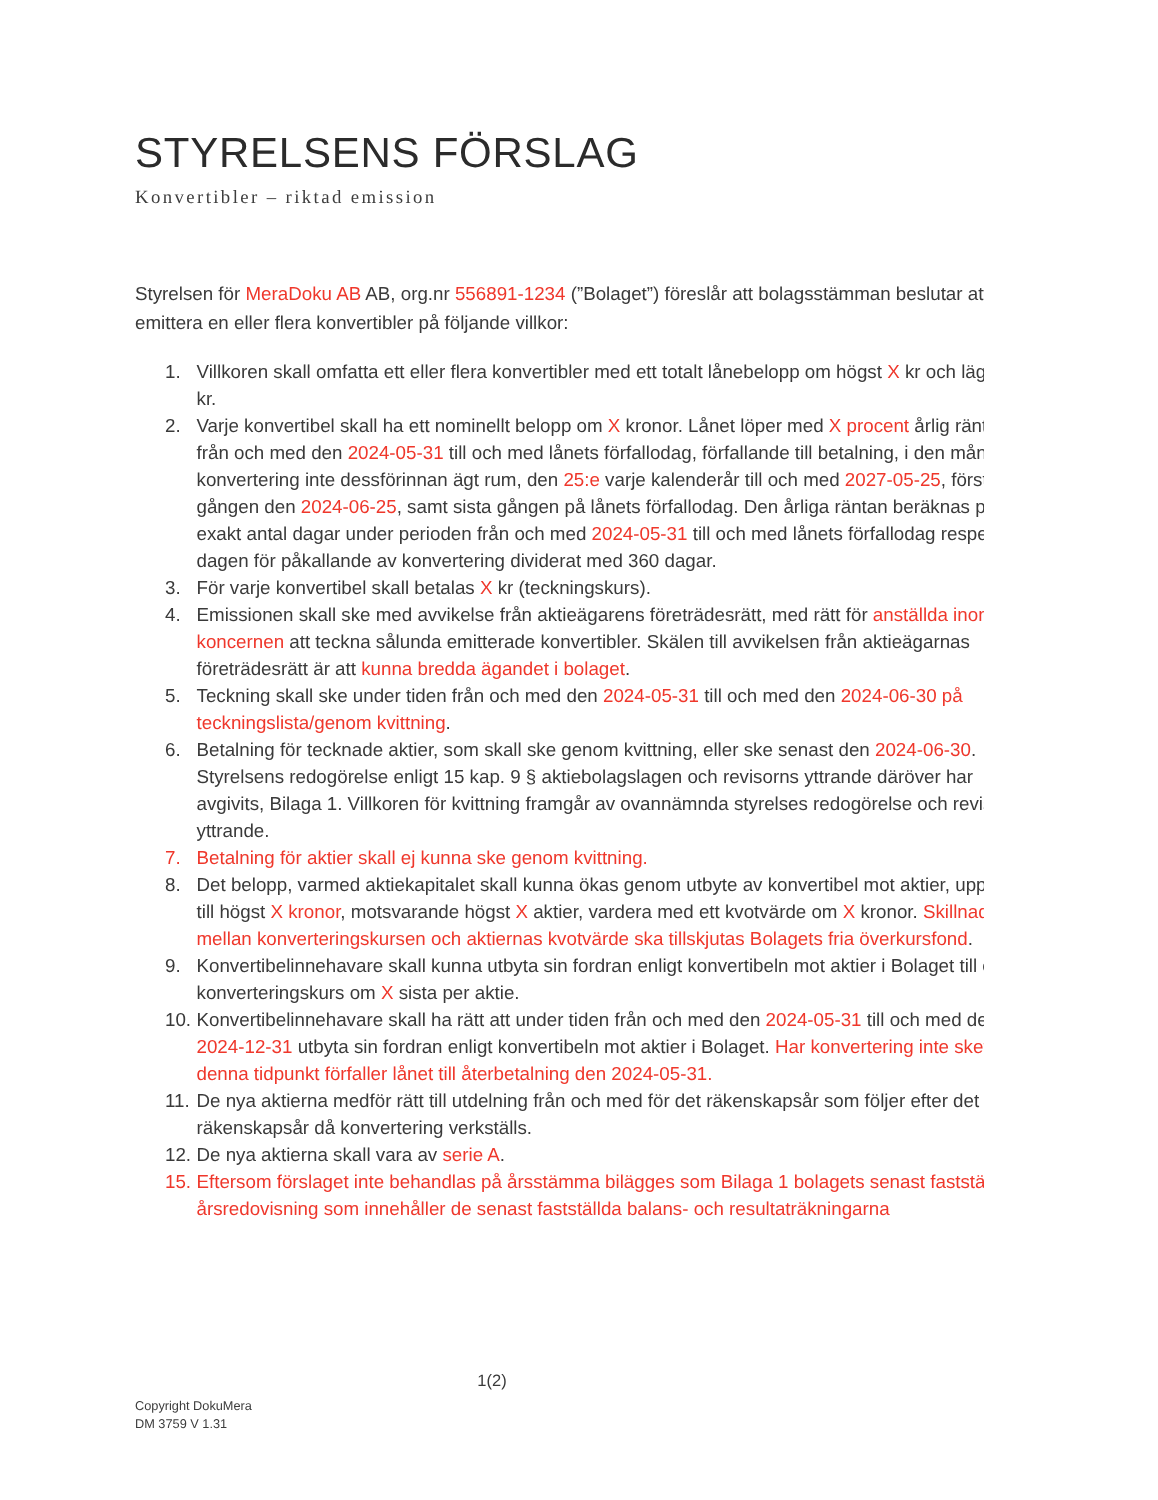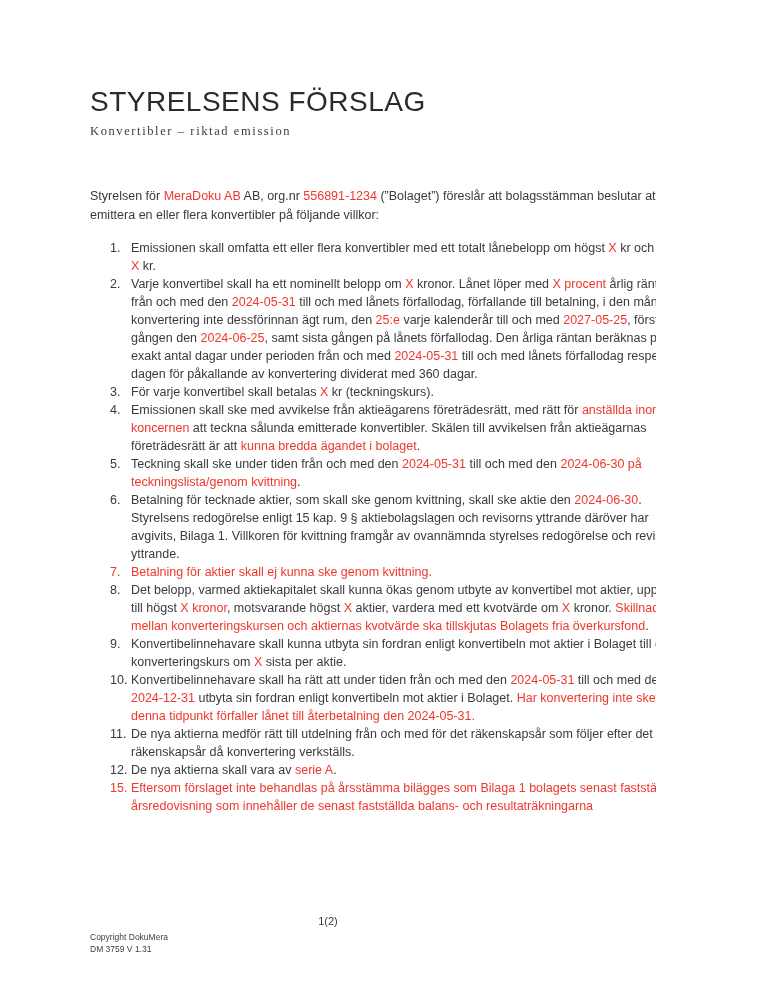--- a/index.html
+++ b/index.html
@@ -79,41 +79,41 @@
 <body>
 
 <div class="page">
   <div class="content">
     <h1 class="doc-title">STYRELSENS FÖRSLAG</h1>
     <div class="doc-subtitle">Konvertibler – riktad emission</div>
     <p class="intro"><span>Styrelsen för </span><span class="red">MeraDoku AB</span><span> AB, org.nr </span><span class="red">556891-1234</span><span> (”Bolaget”) föreslår att bolagsstämman beslutar att emittera en eller flera konvertibler på följande villkor:</span></p>
     <ol class="clauses">
         <li class="clause">
           <span class="num">1.</span>
-          <div class="txt"><span>Emissionen skall omfatta ett eller flera konvertibler med ett totalt lånebelopp om högst </span><span class="red">X</span><span> kr och lägst </span><span class="red">X</span><span> kr.</span></div>
+          <div class="txt"><span>Villkoren skall omfatta ett eller flera konvertibler med ett totalt lånebelopp om högst </span><span class="red">X</span><span> kr och lägst </span><span class="red">X</span><span> kr.</span></div>
         </li>
         <li class="clause">
           <span class="num">2.</span>
           <div class="txt"><span>Varje konvertibel skall ha ett nominellt belopp om </span><span class="red">X</span><span> kronor. Lånet löper med </span><span class="red">X procent</span><span> årlig ränta från och med den </span><span class="red">2024-05-31</span><span> till och med lånets förfallodag, förfallande till betalning, i den mån konvertering inte dessförinnan ägt rum, den </span><span class="red">25:e</span><span> varje kalenderår till och med </span><span class="red">2027-05-25</span><span>, första gången den </span><span class="red">2024-06-25</span><span>, samt sista gången på lånets förfallodag. Den årliga räntan beräknas på exakt antal dagar under perioden från och med </span><span class="red">2024-05-31</span><span> till och med lånets förfallodag respektive dagen för påkallande av konvertering dividerat med 360 dagar.</span></div>
         </li>
         <li class="clause">
           <span class="num">3.</span>
           <div class="txt"><span>För varje konvertibel skall betalas </span><span class="red">X</span><span> kr (teckningskurs).</span></div>
         </li>
         <li class="clause">
           <span class="num">4.</span>
           <div class="txt"><span>Emissionen skall ske med avvikelse från aktieägarens företrädesrätt, med rätt för </span><span class="red">anställda inom koncernen</span><span> att teckna sålunda emitterade konvertibler. Skälen till avvikelsen från aktieägarnas företrädesrätt är att </span><span class="red">kunna bredda ägandet i bolaget</span><span>.</span></div>
         </li>
         <li class="clause">
           <span class="num">5.</span>
           <div class="txt"><span>Teckning skall ske under tiden från och med den </span><span class="red">2024-05-31</span><span> till och med den </span><span class="red">2024-06-30 på teckningslista/genom kvittning</span><span>.</span></div>
         </li>
         <li class="clause">
           <span class="num">6.</span>
-          <div class="txt"><span>Betalning för tecknade aktier, som skall ske genom kvittning, skall ske aktie den </span><span class="red">2024-06-30</span><span>. Styrelsens redogörelse enligt 15 kap. 9 § aktiebolagslagen och revisorns yttrande däröver har avgivits, Bilaga 1. Villkoren för kvittning framgår av ovannämnda styrelses redogörelse och revisorns yttrande.</span></div>
+          <div class="txt"><span>Betalning för tecknade aktier, som skall ske genom kvittning, eller ske senast den </span><span class="red">2024-06-30</span><span>. Styrelsens redogörelse enligt 15 kap. 9 § aktiebolagslagen och revisorns yttrande däröver har avgivits, Bilaga 1. Villkoren för kvittning framgår av ovannämnda styrelses redogörelse och revisorns yttrande.</span></div>
         </li>
         <li class="clause">
           <span class="num red">7.</span>
           <div class="txt"><span class="red">Betalning för aktier skall ej kunna ske genom kvittning.</span></div>
         </li>
         <li class="clause">
           <span class="num">8.</span>
           <div class="txt"><span>Det belopp, varmed aktiekapitalet skall kunna ökas genom utbyte av konvertibel mot aktier, uppgår till högst </span><span class="red">X kronor</span><span>, motsvarande högst </span><span class="red">X</span><span> aktier, vardera med ett kvotvärde om </span><span class="red">X</span><span> kronor. </span><span class="red">Skillnaden mellan konverteringskursen och aktiernas kvotvärde ska tillskjutas Bolagets fria överkursfond</span><span>.</span></div>
         </li>
         <li class="clause">

